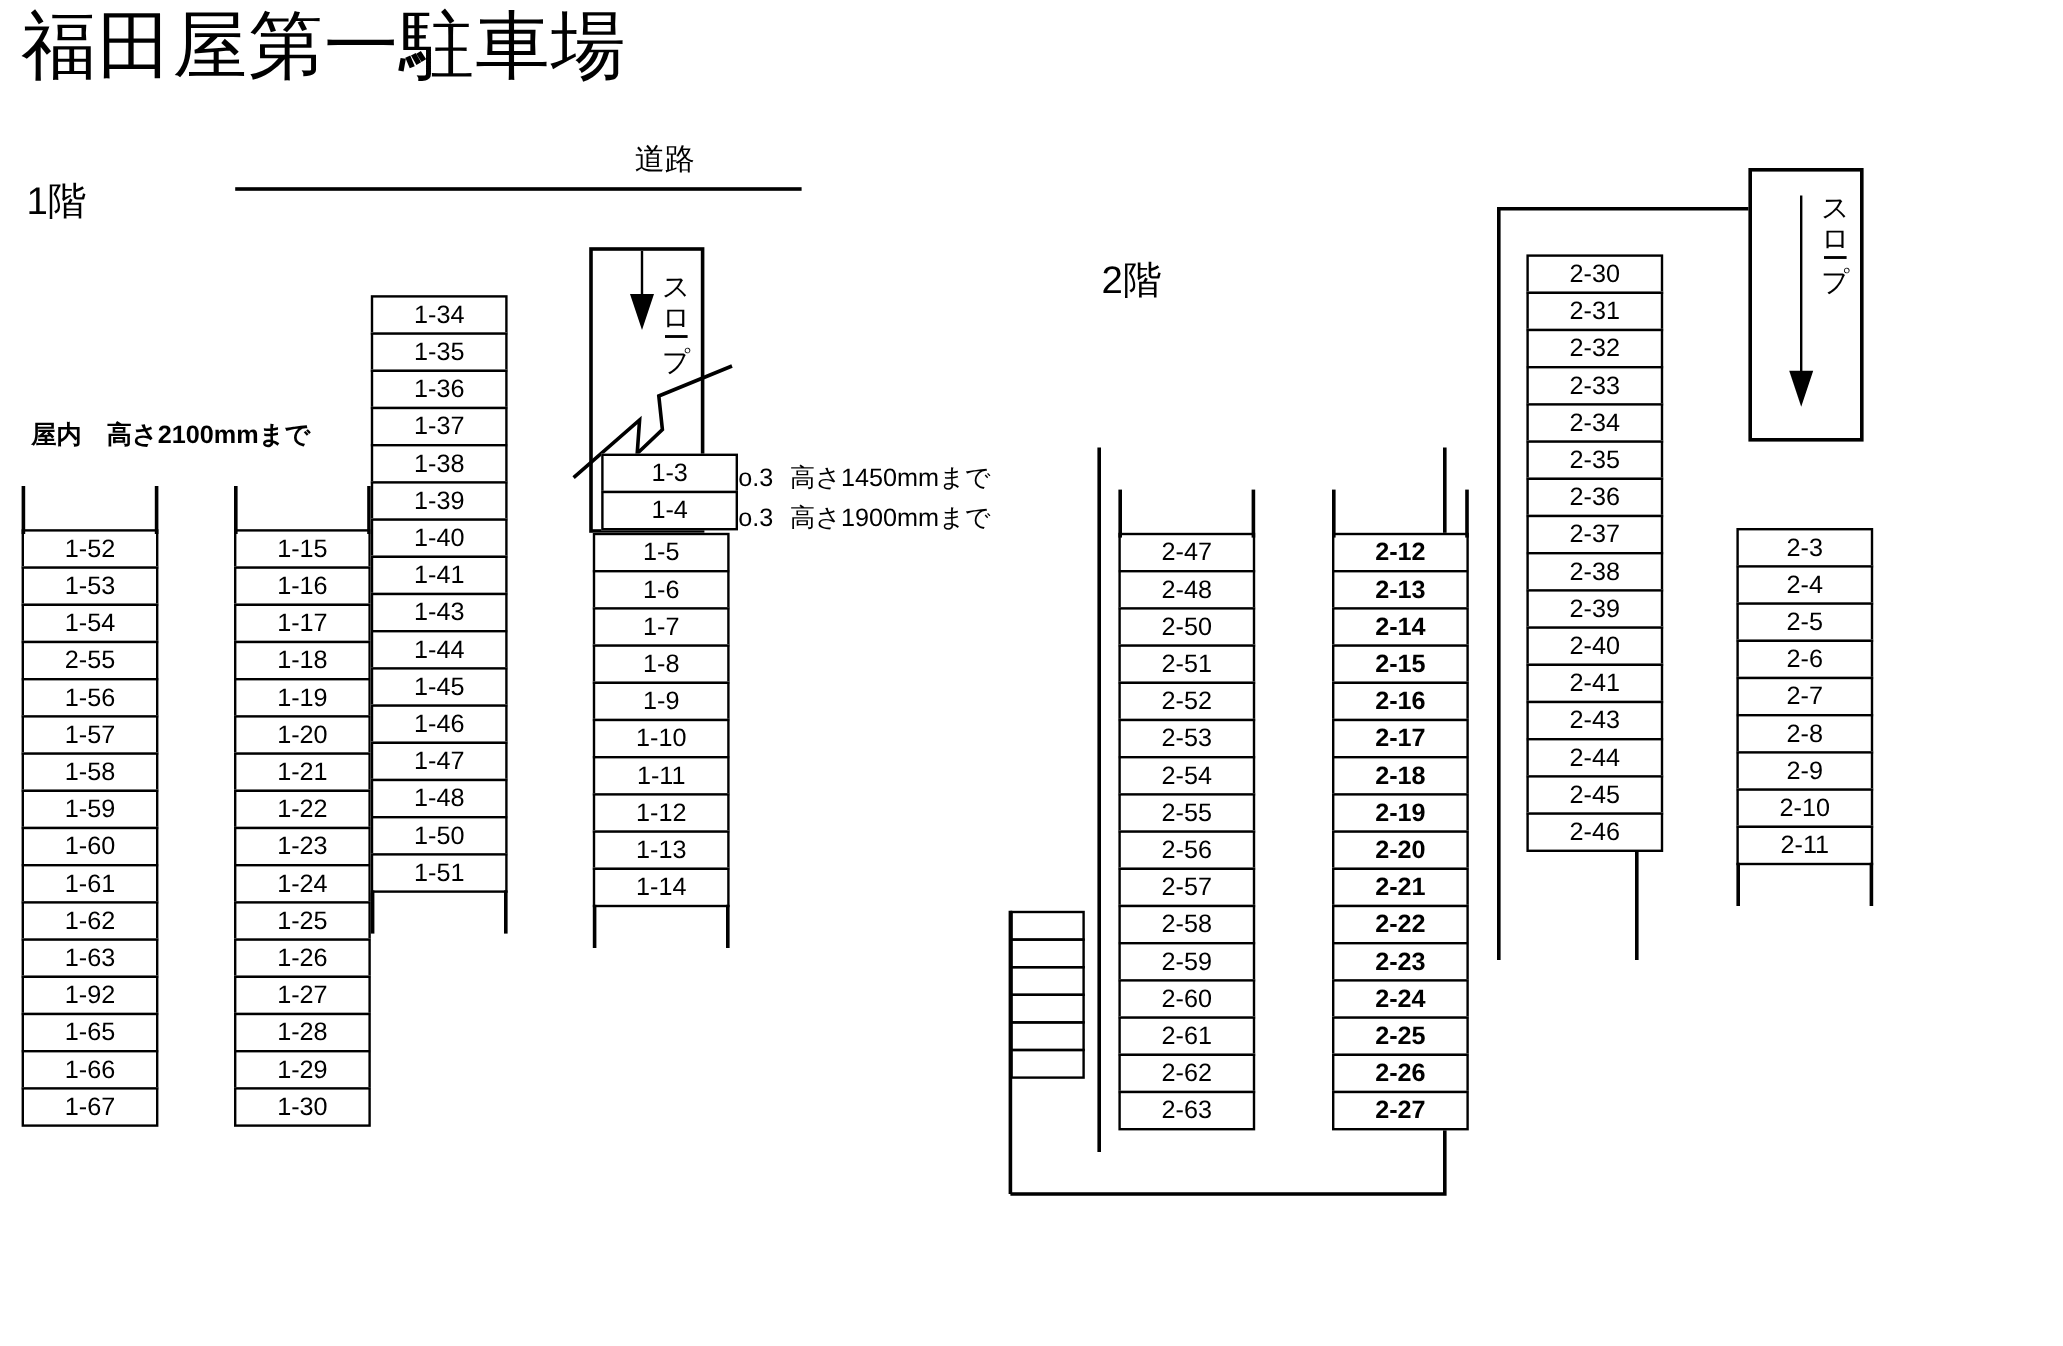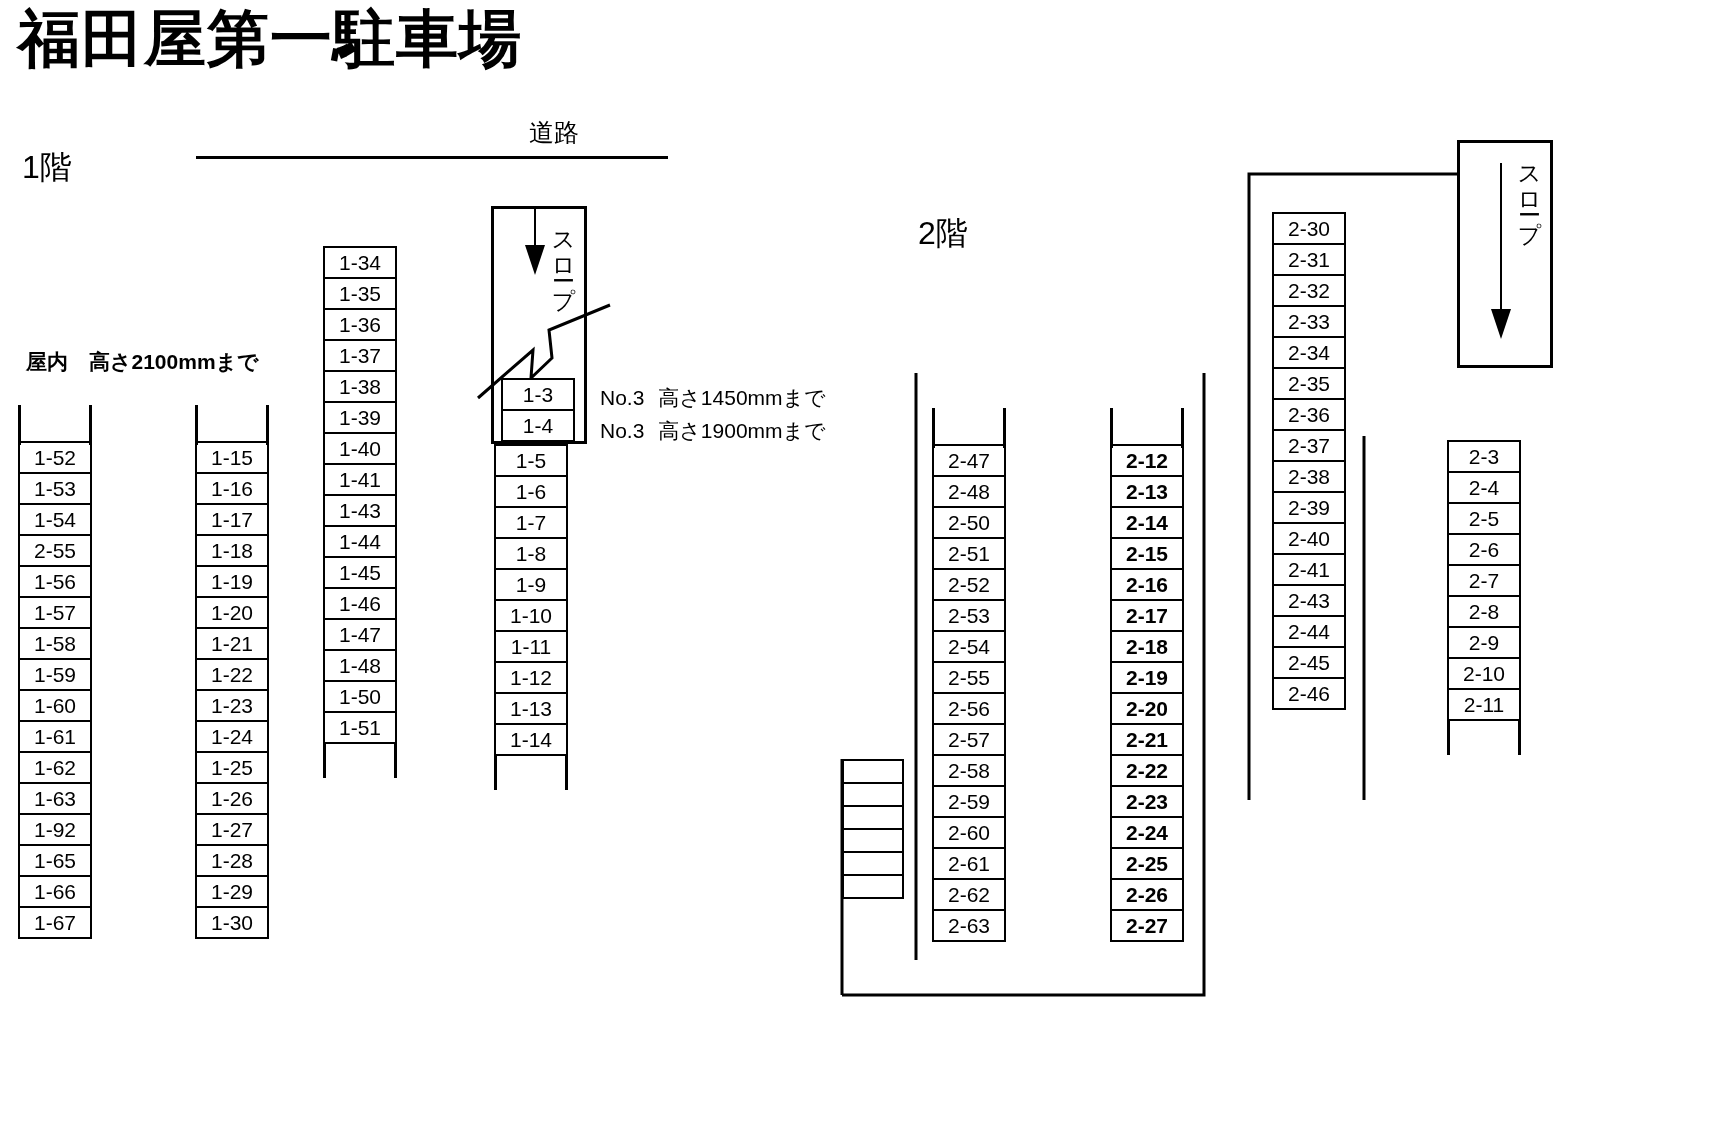--- a/index.html
+++ b/index.html
@@ -12,21 +12,21 @@
     position: relative;
     font-family: "Liberation Sans", "DejaVu Sans", sans-serif;
     color: #000000;
     overflow: hidden;
   }
 
   .title {
     position: absolute;
     left: 18px; top: 6px;
     font-size: 62px;
-    font-weight: 700;
+    font-weight: 400;
     letter-spacing: 1px;
     line-height: 1.05;
     white-space: nowrap;
   }
 
   .floor-label {
     position: absolute;
     font-size: 32px;
     font-weight: 400;
     white-space: nowrap;
@@ -61,21 +61,21 @@
     font-weight: normal;
     white-space: nowrap;
   }
   .note-a { left: 600px; top: 384px; }
   .note-b { left: 600px; top: 417px; }
   .note .no { margin-right: 14px; }
 
   
   .col {
     position: absolute;
-    width: 74px;
+    width: 114px;
   }
   .slot {
     height: 33px;
     border: 2px solid #000;
     margin-top: -2px;
     display: flex;
     align-items: center;
     justify-content: center;
     font-size: 21px;
     background: #fff;
@@ -247,21 +247,21 @@
   <div class="slot">1-23</div>
   <div class="slot">1-24</div>
   <div class="slot">1-25</div>
   <div class="slot">1-26</div>
   <div class="slot">1-27</div>
   <div class="slot">1-28</div>
   <div class="slot">1-29</div>
   <div class="slot">1-30</div>
 </div>
 
-<div class="col" style="left:323px; top:246px;">
+<div class="col" style="left:309px; top:246px;">
   <div class="slot">1-34</div>
   <div class="slot">1-35</div>
   <div class="slot">1-36</div>
   <div class="slot">1-37</div>
   <div class="slot">1-38</div>
   <div class="slot">1-39</div>
   <div class="slot">1-40</div>
   <div class="slot">1-41</div>
   <div class="slot">1-43</div>
   <div class="slot">1-44</div>

